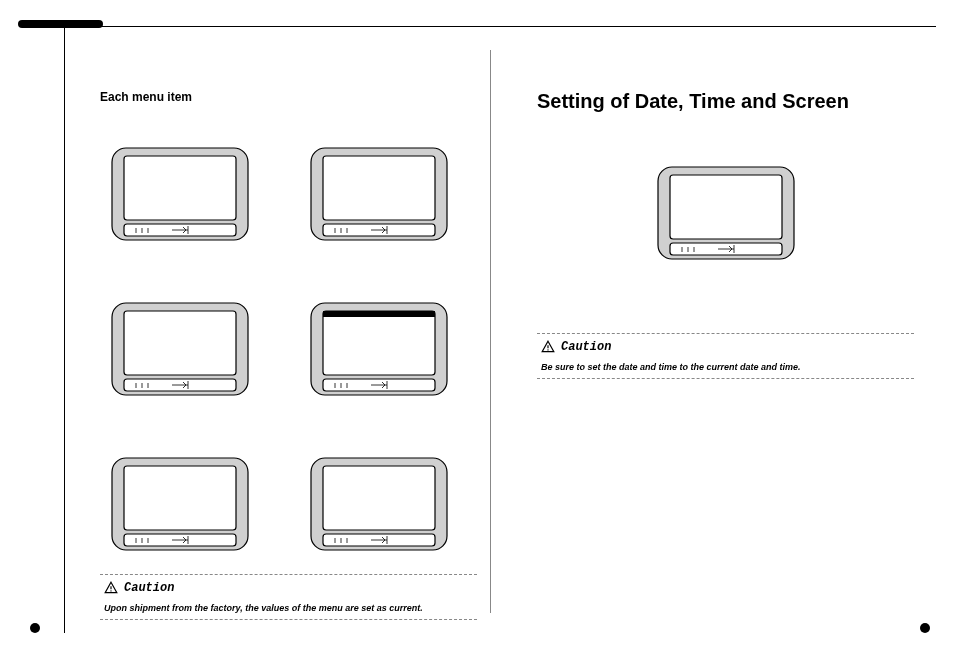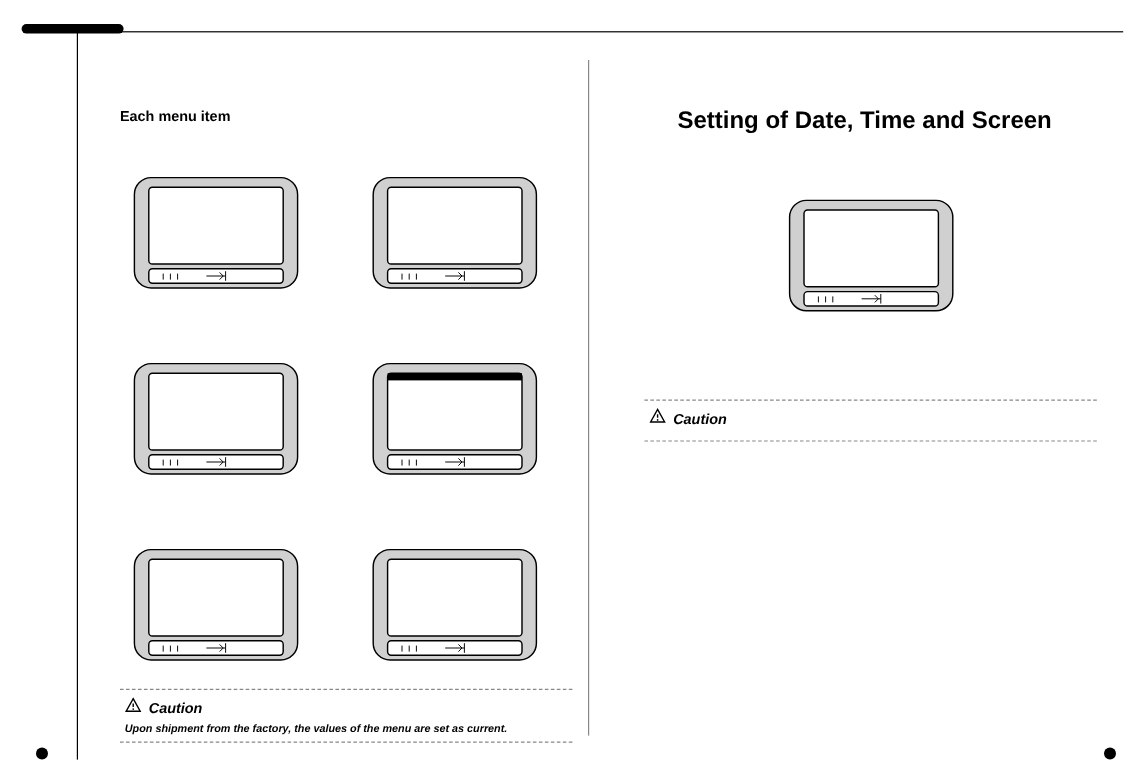--- a/index.html
+++ b/index.html
@@ -60,21 +60,21 @@
   }
   .col-left h3 {
     font-size: 12px;
     font-weight: bold;
     margin: 0 0 40px 0;
   }
   .col-right h1 {
     font-size: 20px;
     font-weight: bold;
     margin: 0 0 30px 0;
-    text-align: center;
+    text-align: left;
     padding-right: 10px;
   }
   .screen-grid {
     display: grid;
     grid-template-columns: 1fr 1fr;
     gap: 55px 40px;
     padding: 0 10px;
   }
   .screen-single {
     display: flex;
@@ -87,26 +87,27 @@
   }
   .screen svg { width: 100%; height: 100%; display:block; }
   .caution-box {
     margin-top: 20px;
     border-top: 1px dashed #888;
     border-bottom: 1px dashed #888;
     padding: 6px 4px;
   }
   .caution-head {
     display: flex;
-    align-items: center;
+    align-items: flex-start;
     gap: 6px;
     font-style: italic;
     font-weight: bold;
     font-size: 12px;
     margin-bottom: 4px;
+    font-family: Liberation Mono, monospace;
   }
   .caution-head svg { width: 14px; height: 14px; }
   .caution-text {
     font-size: 9px;
     font-style: italic;
     font-weight: bold;
     color: #000;
   }
   .dot {
     position: absolute;
@@ -265,19 +266,20 @@
       <div class="caution-head">
         <span>
           <svg viewBox="0 0 24 24">
               <path d="M12 2 L22 20 L2 20 Z" fill="none" stroke="#000" stroke-width="2"></path>
               <line x1="12" y1="9" x2="12" y2="14" stroke="#000" stroke-width="2"></line>
               <circle cx="12" cy="17" r="1.2" fill="#000"></circle>
             </svg>
         </span>
         <span>Caution</span>
       </div>
+      <div class="caution-text">Be sure to set the date and time to the current date and time.</div>
     </div>
   </div>
 
 </div>
 
 <div class="dot dot-left"></div>
 <div class="dot dot-right"></div>
 
 </body></html>

